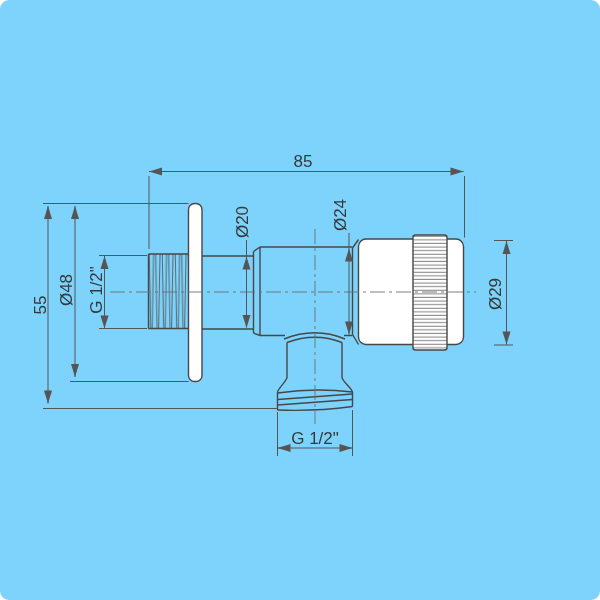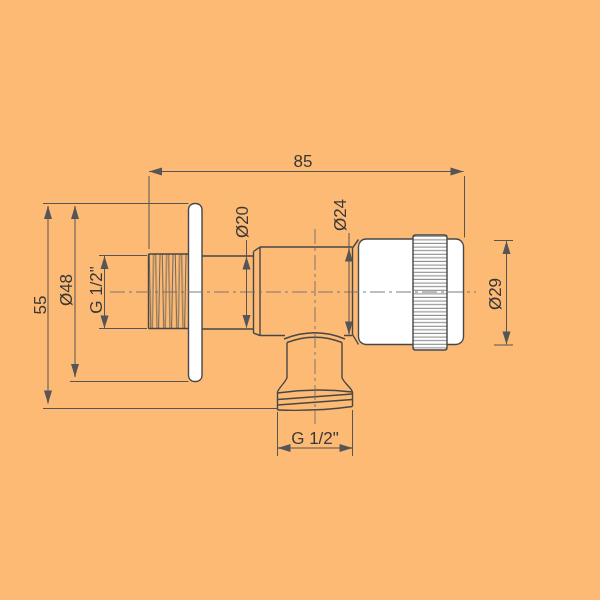--- a/index.html
+++ b/index.html
@@ -1,16 +1,16 @@
 <!DOCTYPE html>
 <html><head>
 <meta charset="utf-8">
 <style>
   html,body{margin:0;padding:0;background:#fff;}
-  .page{width:600px;height:600px;background:#fdba74;position:relative;overflow:hidden;}
+  .page{width:600px;height:600px;background:#7dd3fc;position:relative;overflow:hidden;border-radius:9px;}
   svg{display:block;}
   .obj{stroke:#474747;stroke-width:1.4;fill:none;stroke-linejoin:round;}
   .objf{stroke:#474747;stroke-width:1.4;fill:#ffffff;stroke-linejoin:round;}
   .thin{stroke:#555555;stroke-width:1;fill:none;}
   .cl{stroke:#6e6e6e;stroke-width:0.9;fill:none;stroke-dasharray:15 4 3 4;}
   .arr{fill:#555555;stroke:none;}
   .dim-text{font-family:"Liberation Sans","DejaVu Sans",sans-serif;font-size:17px;fill:#383838;}
 </style>
 </head>
 <body>

